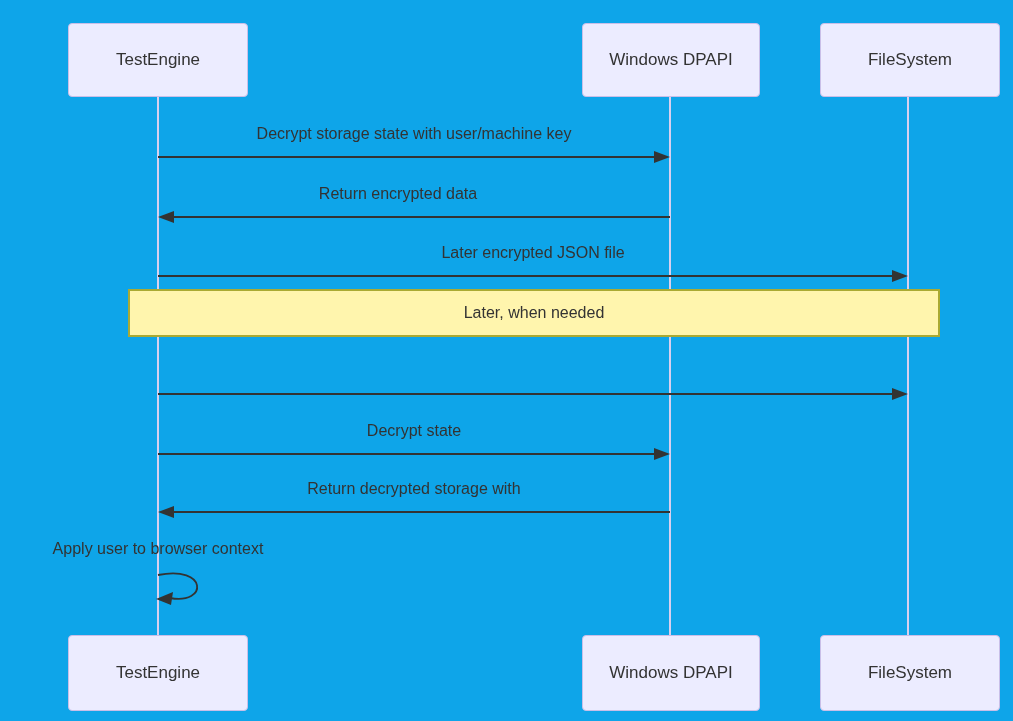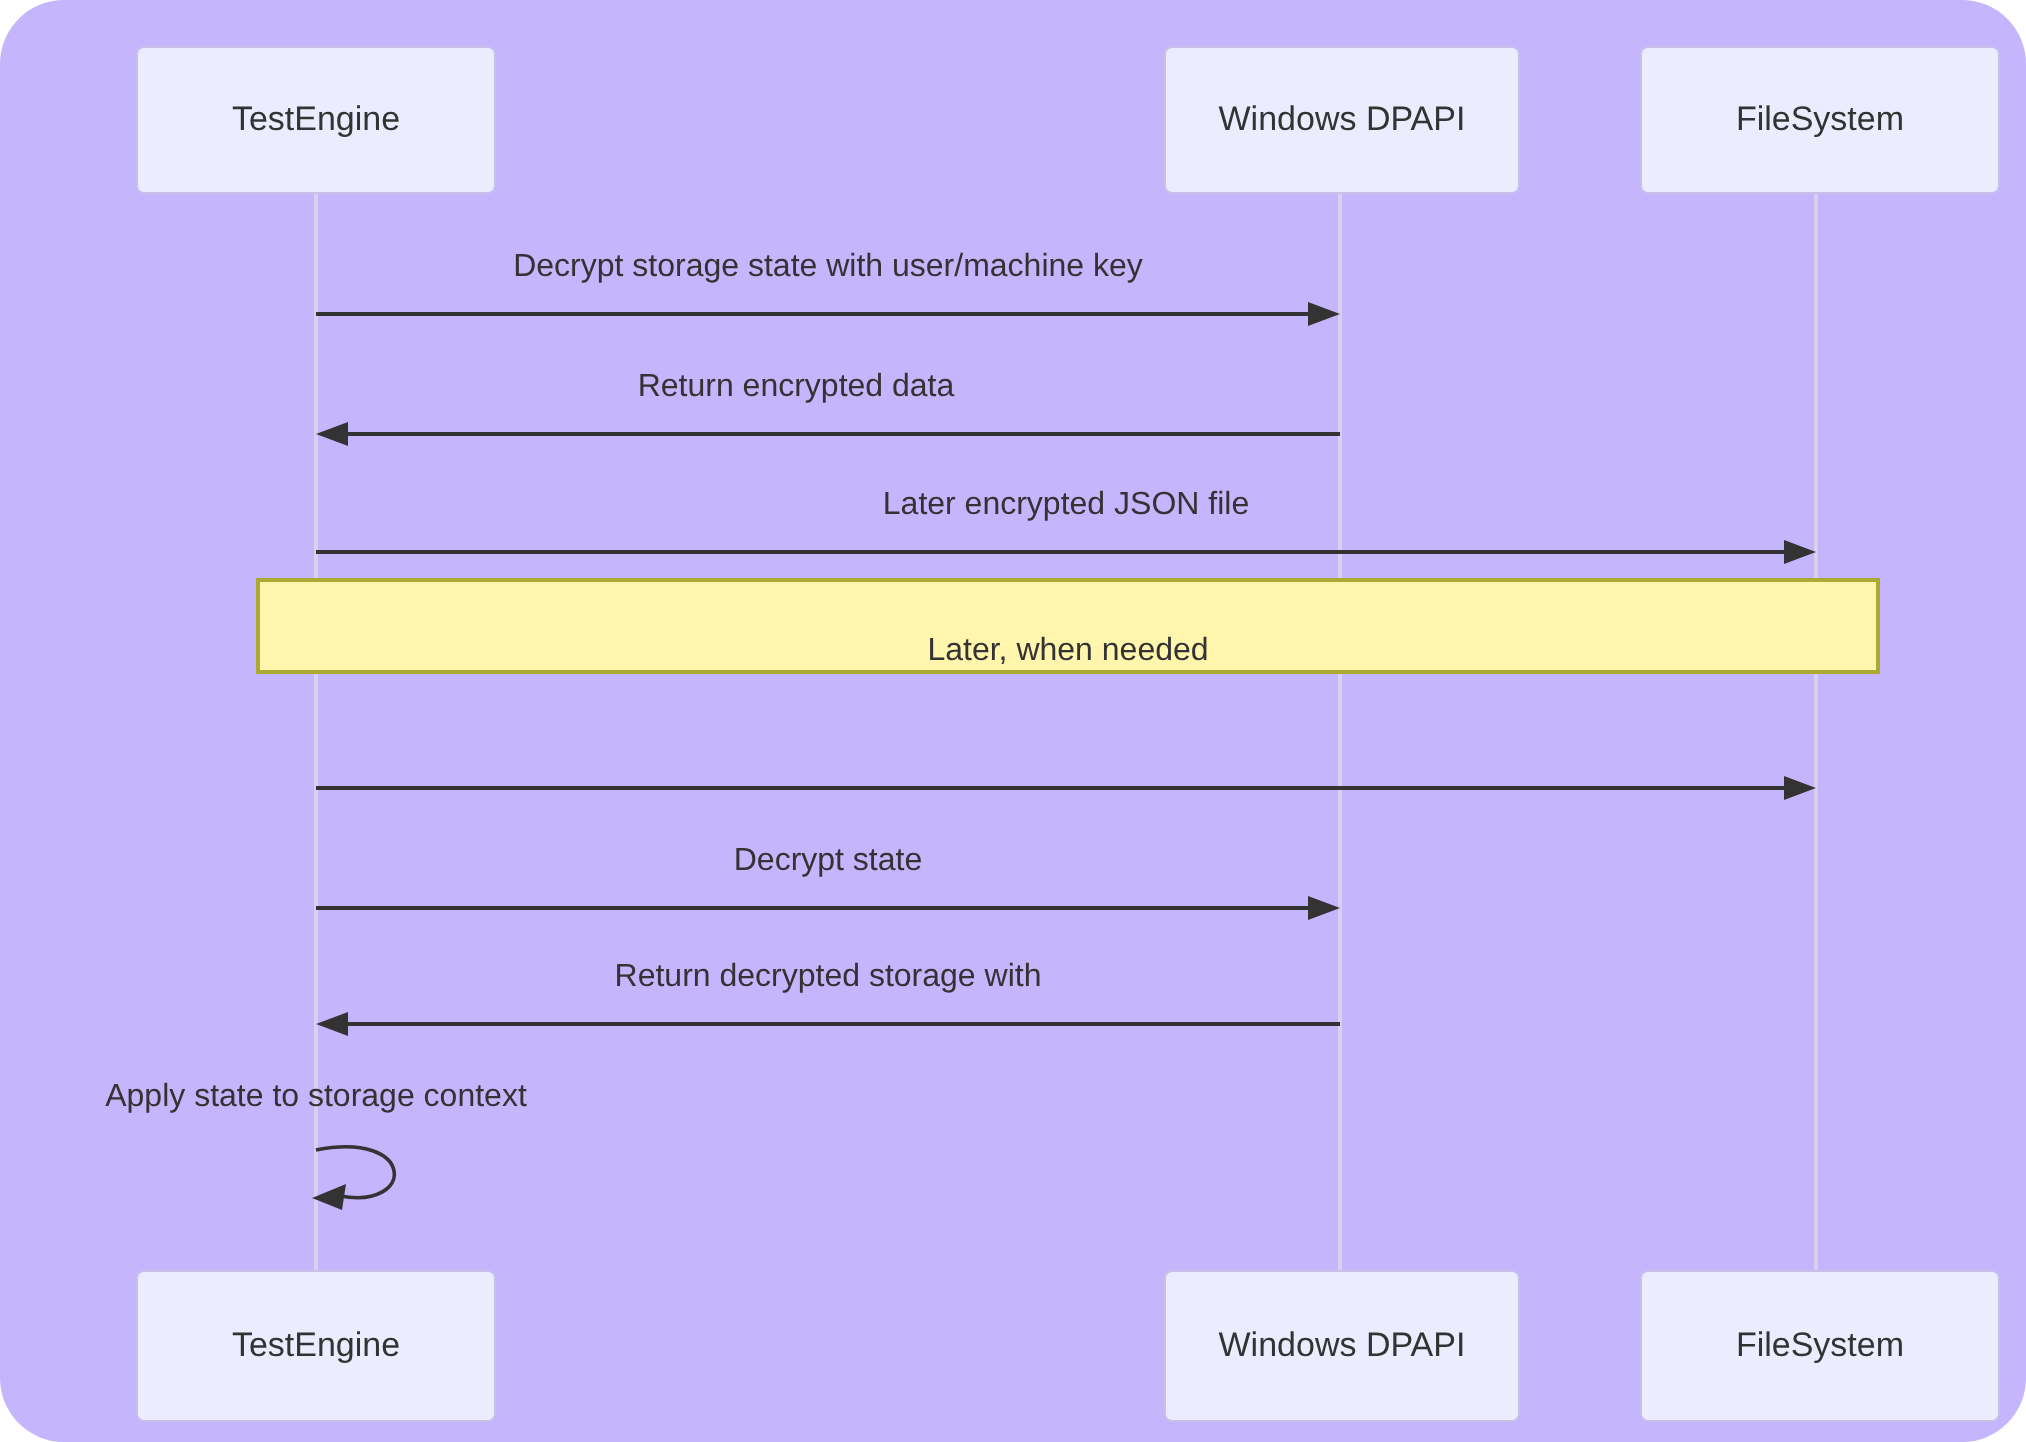--- a/index.html
+++ b/index.html
@@ -1,23 +1,22 @@
 <!DOCTYPE html>
 <html style="--actor-fill: #ECECFF; --actor-border: #c9bfe8; --lifeline: #d8d0ef; --arrow: #333333; --text: #333333; --note-fill: #fff5ad; --note-border: #aaaa33;"><head>
 <meta charset="utf-8">
 <style>
   html,body{margin:0;padding:0;background:#ffffff;}
   .canvas{
     position:relative;
     width:1013px;height:721px;
-    background:#c4b5fd;
+    background:#0ea5e9;
     font-family:"Liberation Sans","DejaVu Sans",sans-serif;
     color:var(--text,#333333);
     overflow:hidden;
-    border-radius:32px;
   }
   .lifeline{
     position:absolute;
     width:2px;top:97px;height:538px;
     background:var(--lifeline,#d8d0ef);
   }
   .actor{
     position:absolute;
     background:var(--actor-fill,#ECECFF);
     border:1px solid var(--actor-border,#c9bfe8);
@@ -48,21 +47,21 @@
   .arrow-left{
     position:absolute;width:0;height:0;
     border-top:6px solid transparent;
     border-bottom:6px solid transparent;
     border-right:16px solid var(--arrow,#333333);
   }
   .note{
     position:absolute;
     background:var(--note-fill,#fff5ad);
     border:2px solid var(--note-border,#aaaa33);
-    display:flex;align-items:flex-end;justify-content:center;
+    display:flex;align-items:center;justify-content:center;
     font-size:16px;
     color:var(--text,#333333);
     box-sizing:border-box;
   }
   .selfloop{position:absolute;}
 </style>
 </head>
 <body>
 
 <div class="canvas">
@@ -101,21 +100,21 @@
   <div class="arrow-right" style="left:892px;top:388px"></div>
 
   <div class="msg-label" style="left:158px;top:422px;width:512px">Decrypt state</div>
   <div class="msg-line" style="left:158px;top:453px;width:498px"></div>
   <div class="arrow-right" style="left:654px;top:448px"></div>
 
   <div class="msg-label" style="left:158px;top:480px;width:512px">Return decrypted storage with</div>
   <div class="arrow-left" style="left:158px;top:506px"></div>
   <div class="msg-line" style="left:174px;top:511px;width:496px"></div>
 
-  <div class="msg-label self" style="left:8px;top:540px;width:300px">Apply state to storage context</div>
+  <div class="msg-label self" style="left:8px;top:540px;width:300px">Apply user to browser context</div>
   <svg class="selfloop" width="74" height="44" viewBox="0 0 74 44" style="left:156px;top:567px">
     <path d="M2,8 C52,-2 52,38 14,31" fill="none" stroke="#333333" stroke-width="1.8"></path>
     <polygon points="0,32 17,25 15,38" fill="#333333"></polygon>
   </svg>
 
   <div class="actor" style="left:68px;top:635px;width:180px;height:76px">
     <span>TestEngine</span>
   </div>
   <div class="actor" style="left:582px;top:635px;width:178px;height:76px">
     <span>Windows DPAPI</span>

